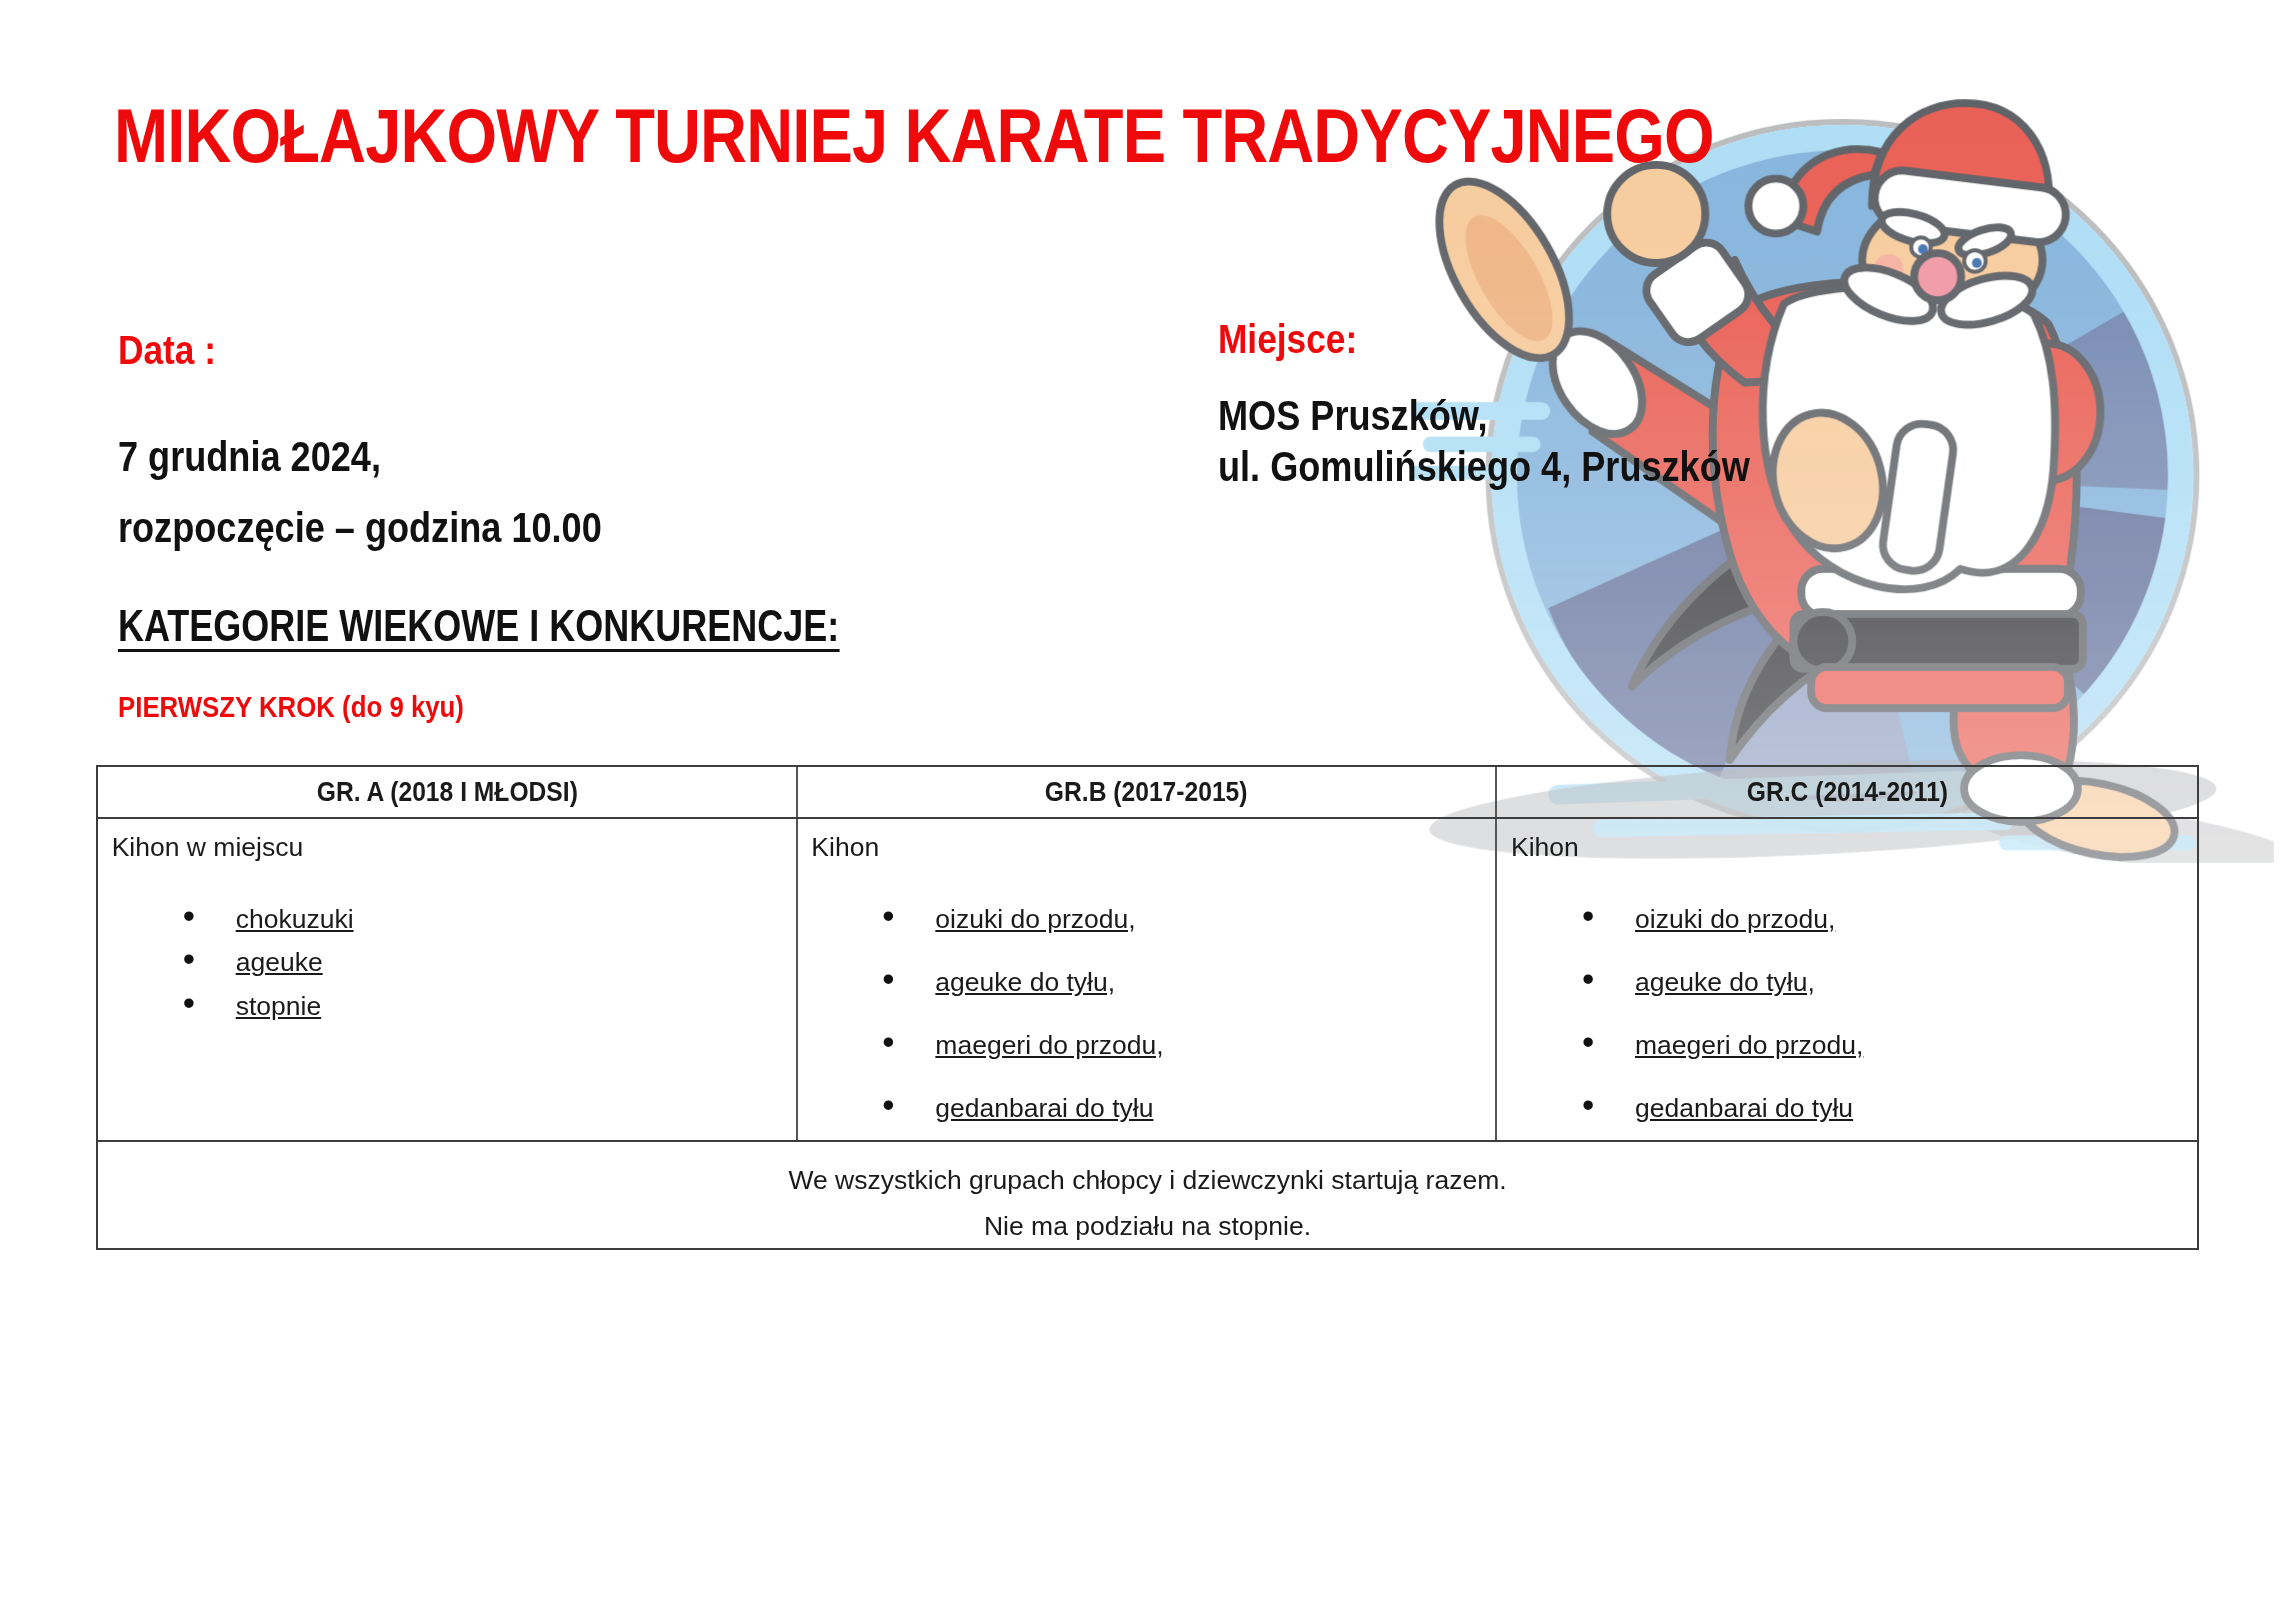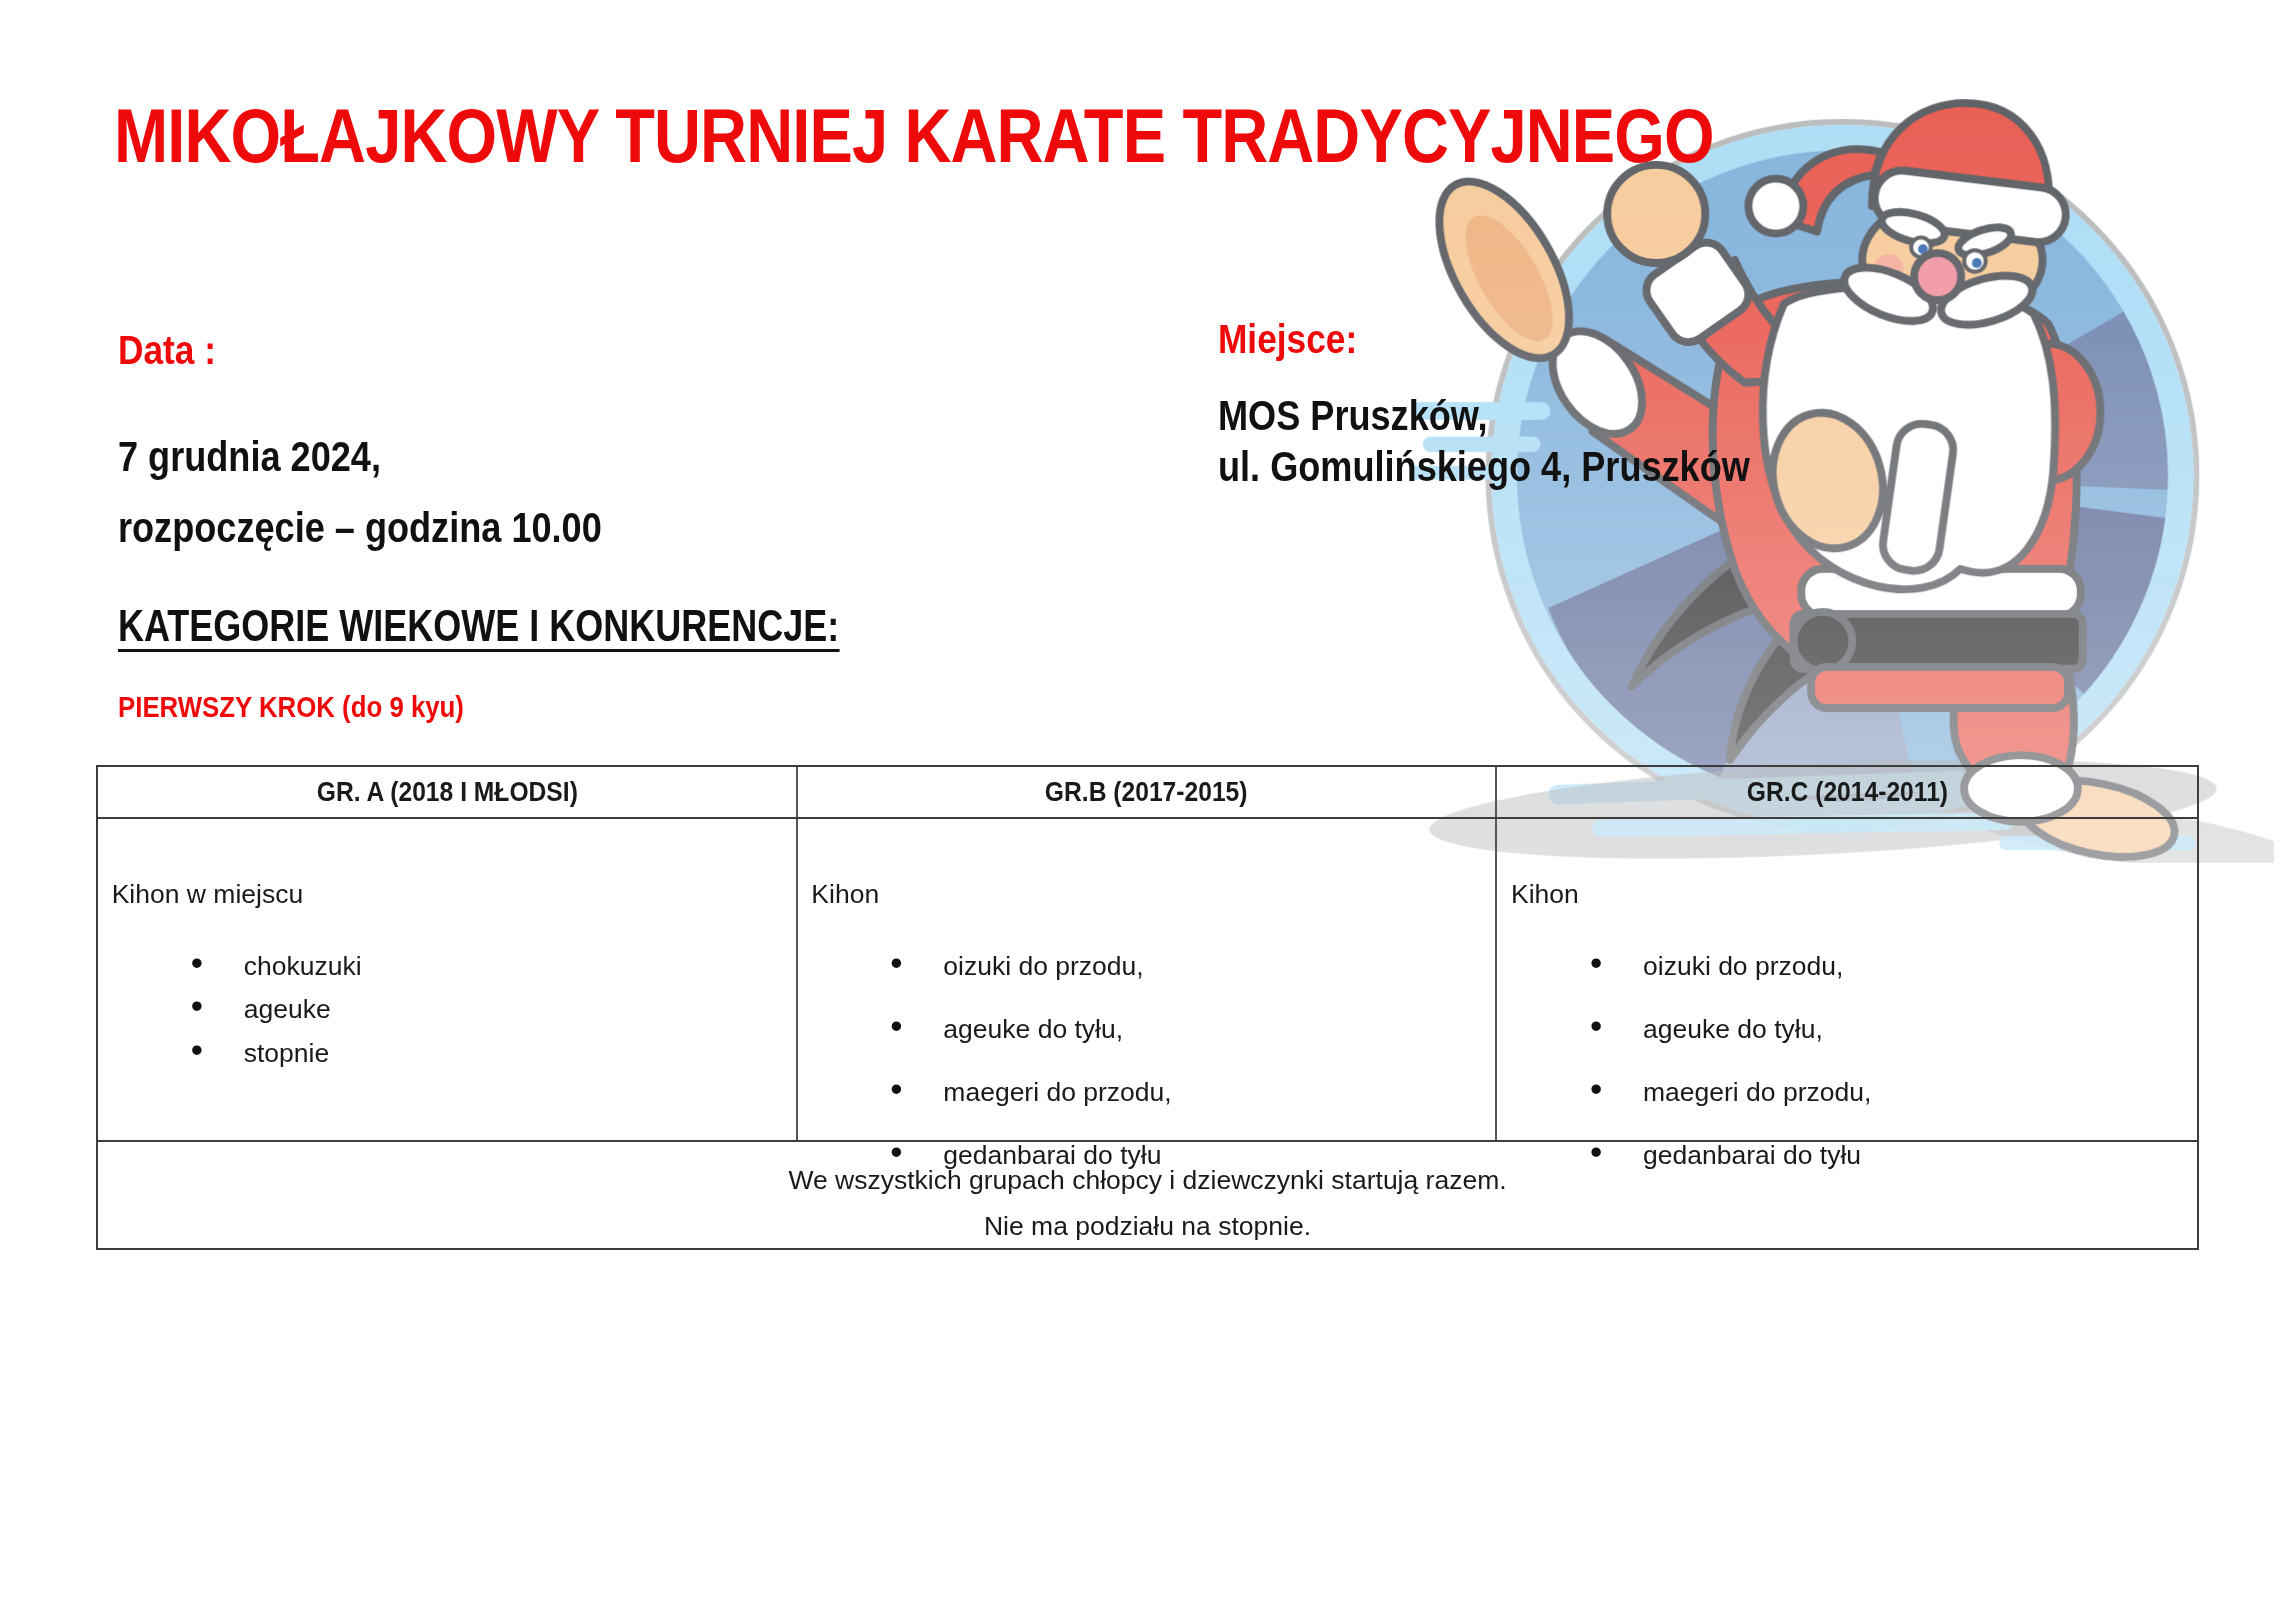--- a/index.html
+++ b/index.html
@@ -34,22 +34,22 @@
   .table{position:absolute;left:96px;top:765px;width:2103px;z-index:1;
          border:2.9px solid #3d3d3d;box-sizing:border-box;background:transparent;}
   .thead{display:grid;grid-template-columns:1fr 1fr 1fr;border-bottom:2.9px solid #3d3d3d;}
   .th{height:50px;display:flex;align-items:center;justify-content:center;
       font-size:28px;font-weight:700;border-right:2px solid #555;}
   .th:last-child{border-right:none;}
   .tbody{display:grid;grid-template-columns:1fr 1fr 1fr;border-bottom:2.9px solid #3d3d3d;}
   .td{height:321px;box-sizing:border-box;padding:12.7px 13.7px 0 13.7px;
       font-size:26.5px;border-right:2px solid #555;}
   .td:last-child{border-right:none;}
-  .intro{margin-bottom:41px;margin-top:47px;}
-  ul.list{list-style:none;margin:16px;padding:0;}
+  .intro{margin-bottom:41px;}
+  ul.list{list-style:none;margin:8px;padding:0;text-decoration:underline;}
   ul.list li{position:relative;padding-left:116px;line-height:30px;}
   ul.list li::before{content:"•";position:absolute;left:63px;top:-2.9px;font-size:35px;color:#111;}
   .td-a li{margin-bottom:13.7px;}
   .td-b li,.td-c li{margin-bottom:33px;}
   .tfoot{height:106px;box-sizing:border-box;padding-top:23.5px;text-align:center;font-size:26.5px;}
   .tfoot .fline{line-height:29px;}
   .tfoot .fline + .fline{margin-top:17.6px;}
 </style>
 </head>
 <body>

